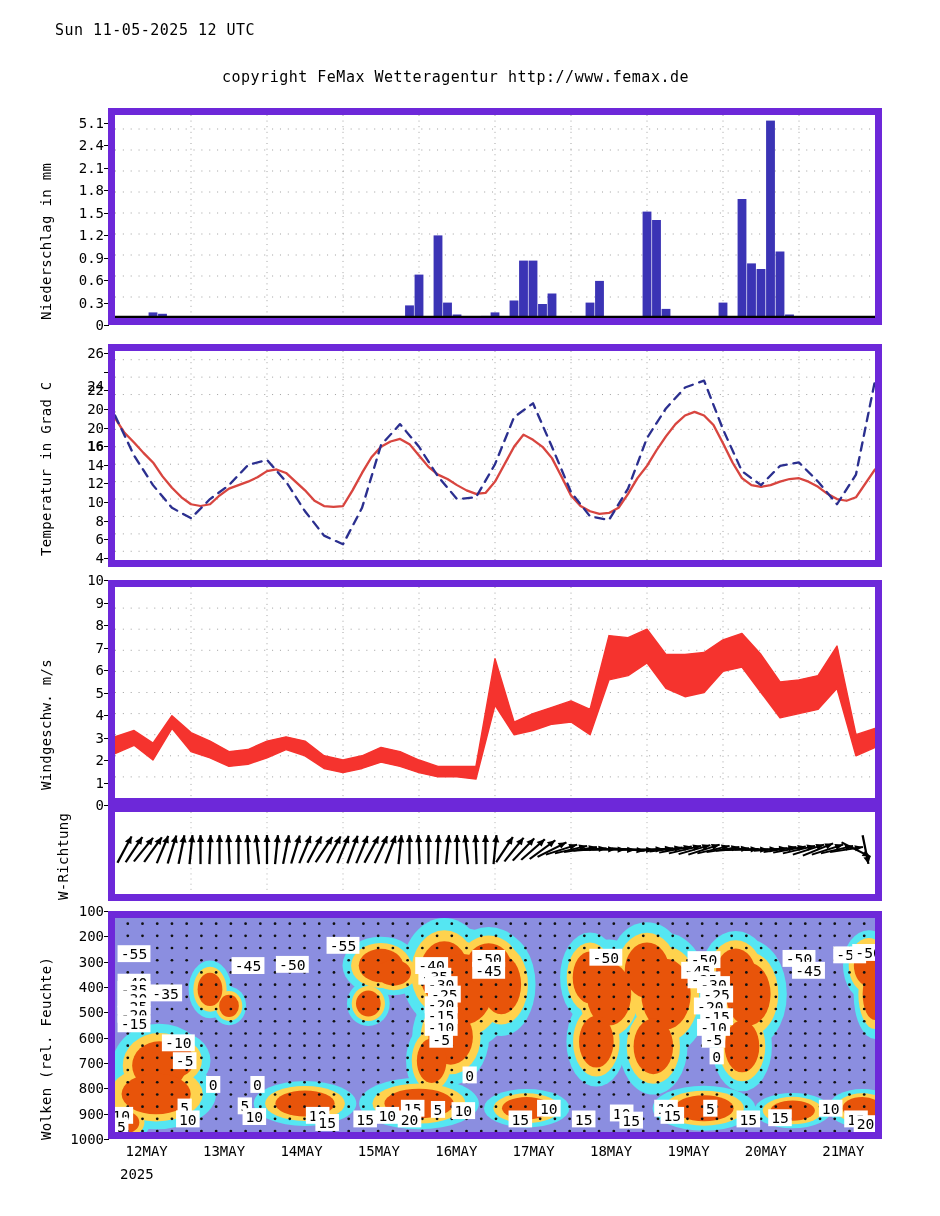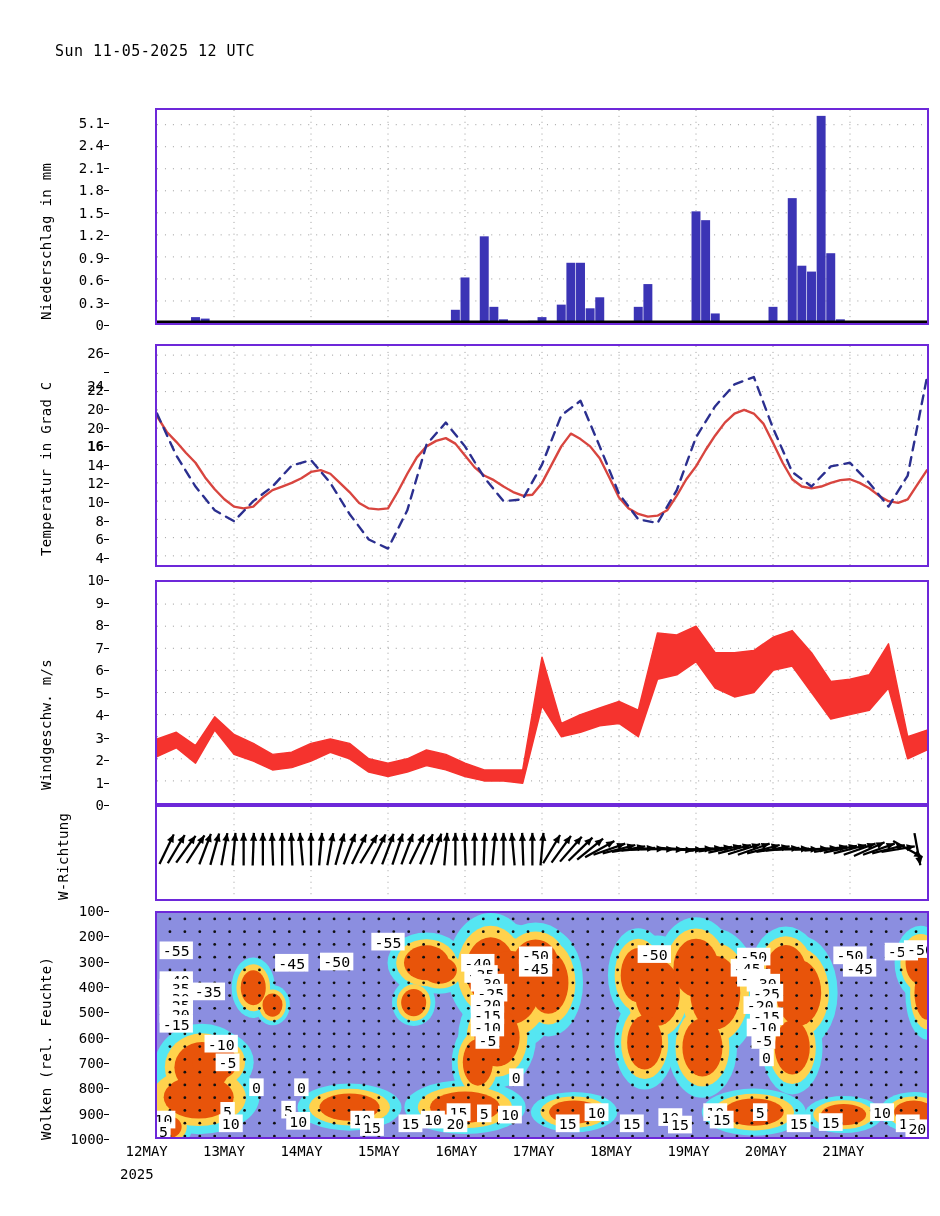--- a/index.html
+++ b/index.html
@@ -3,42 +3,43 @@
 <meta charset="utf-8">
 <style>
   html,body{margin:0;padding:0;background:#ffffff;}
   body{width:940px;height:1216px;position:relative;
        font-family:"DejaVu Sans Mono","Liberation Mono",monospace;
        color:#000;overflow:hidden;}
   .abs{position:absolute;}
   
   #header-block{left:0;top:0;width:940px;height:100px;}
   .hdr-line{position:absolute;white-space:pre;font-size:15px;letter-spacing:.5px;}
-  #hdr-datetime{left:55px;top:42px;}
+  #hdr-datetime{left:55px;top:21px;}
   #hdr-title{left:222px;top:47px;}
   #hdr-copyright{left:222px;top:68px;}
   
-  .panel{position:absolute;border:2px solid #6d28d9;background:#fff;box-sizing:border-box;margin-left:47px;}
+  .panel{position:absolute;border:7px solid #6d28d9;background:#fff;box-sizing:border-box;}
   .ylabel{position:absolute;font-size:14px;white-space:nowrap;
           transform-origin:0 0;transform:rotate(-90deg);letter-spacing:.3px;}
   .ytick{position:absolute;font-size:14px;text-align:right;white-space:nowrap;
          transform:translateY(-50%);letter-spacing:0px;}
   .tickmark{position:absolute;height:1px;background:#000;width:5px;}
   .plot{position:absolute;left:0;top:0;width:100%;height:100%;overflow:hidden;}
   svg{display:block;}
   
   #xaxis-labels div{position:absolute;font-size:14px;white-space:nowrap;
                     transform:translateX(-50%);letter-spacing:0px;}
   #xaxis-year{position:absolute;font-size:14px;}
 </style>
 </head>
 <body>
 
 <div class="abs" id="header-block">
   <div class="hdr-line" id="hdr-datetime">Sun 11-05-2025 12 UTC</div>
+  <div class="hdr-line" id="hdr-copyright">copyright FeMax Wetteragentur http://www.femax.de</div>
 </div>
 
 <div class="ylabel" id="lbl-precip" style="left:38px;top:320px;">Niederschlag in mm</div>
 <div id="precip-ticks">
     <div class="ytick" style="left: 60px; width: 44px; top: 122.966px;">5.1</div>
     <div class="tickmark" style="left: 104px; top: 122.966px;"></div>
     <div class="ytick" style="left: 60px; width: 44px; top: 145.414px;">2.4</div>
     <div class="tickmark" style="left: 104px; top: 145.414px;"></div>
     <div class="ytick" style="left: 60px; width: 44px; top: 167.862px;">2.1</div>
     <div class="tickmark" style="left: 104px; top: 167.862px;"></div>

